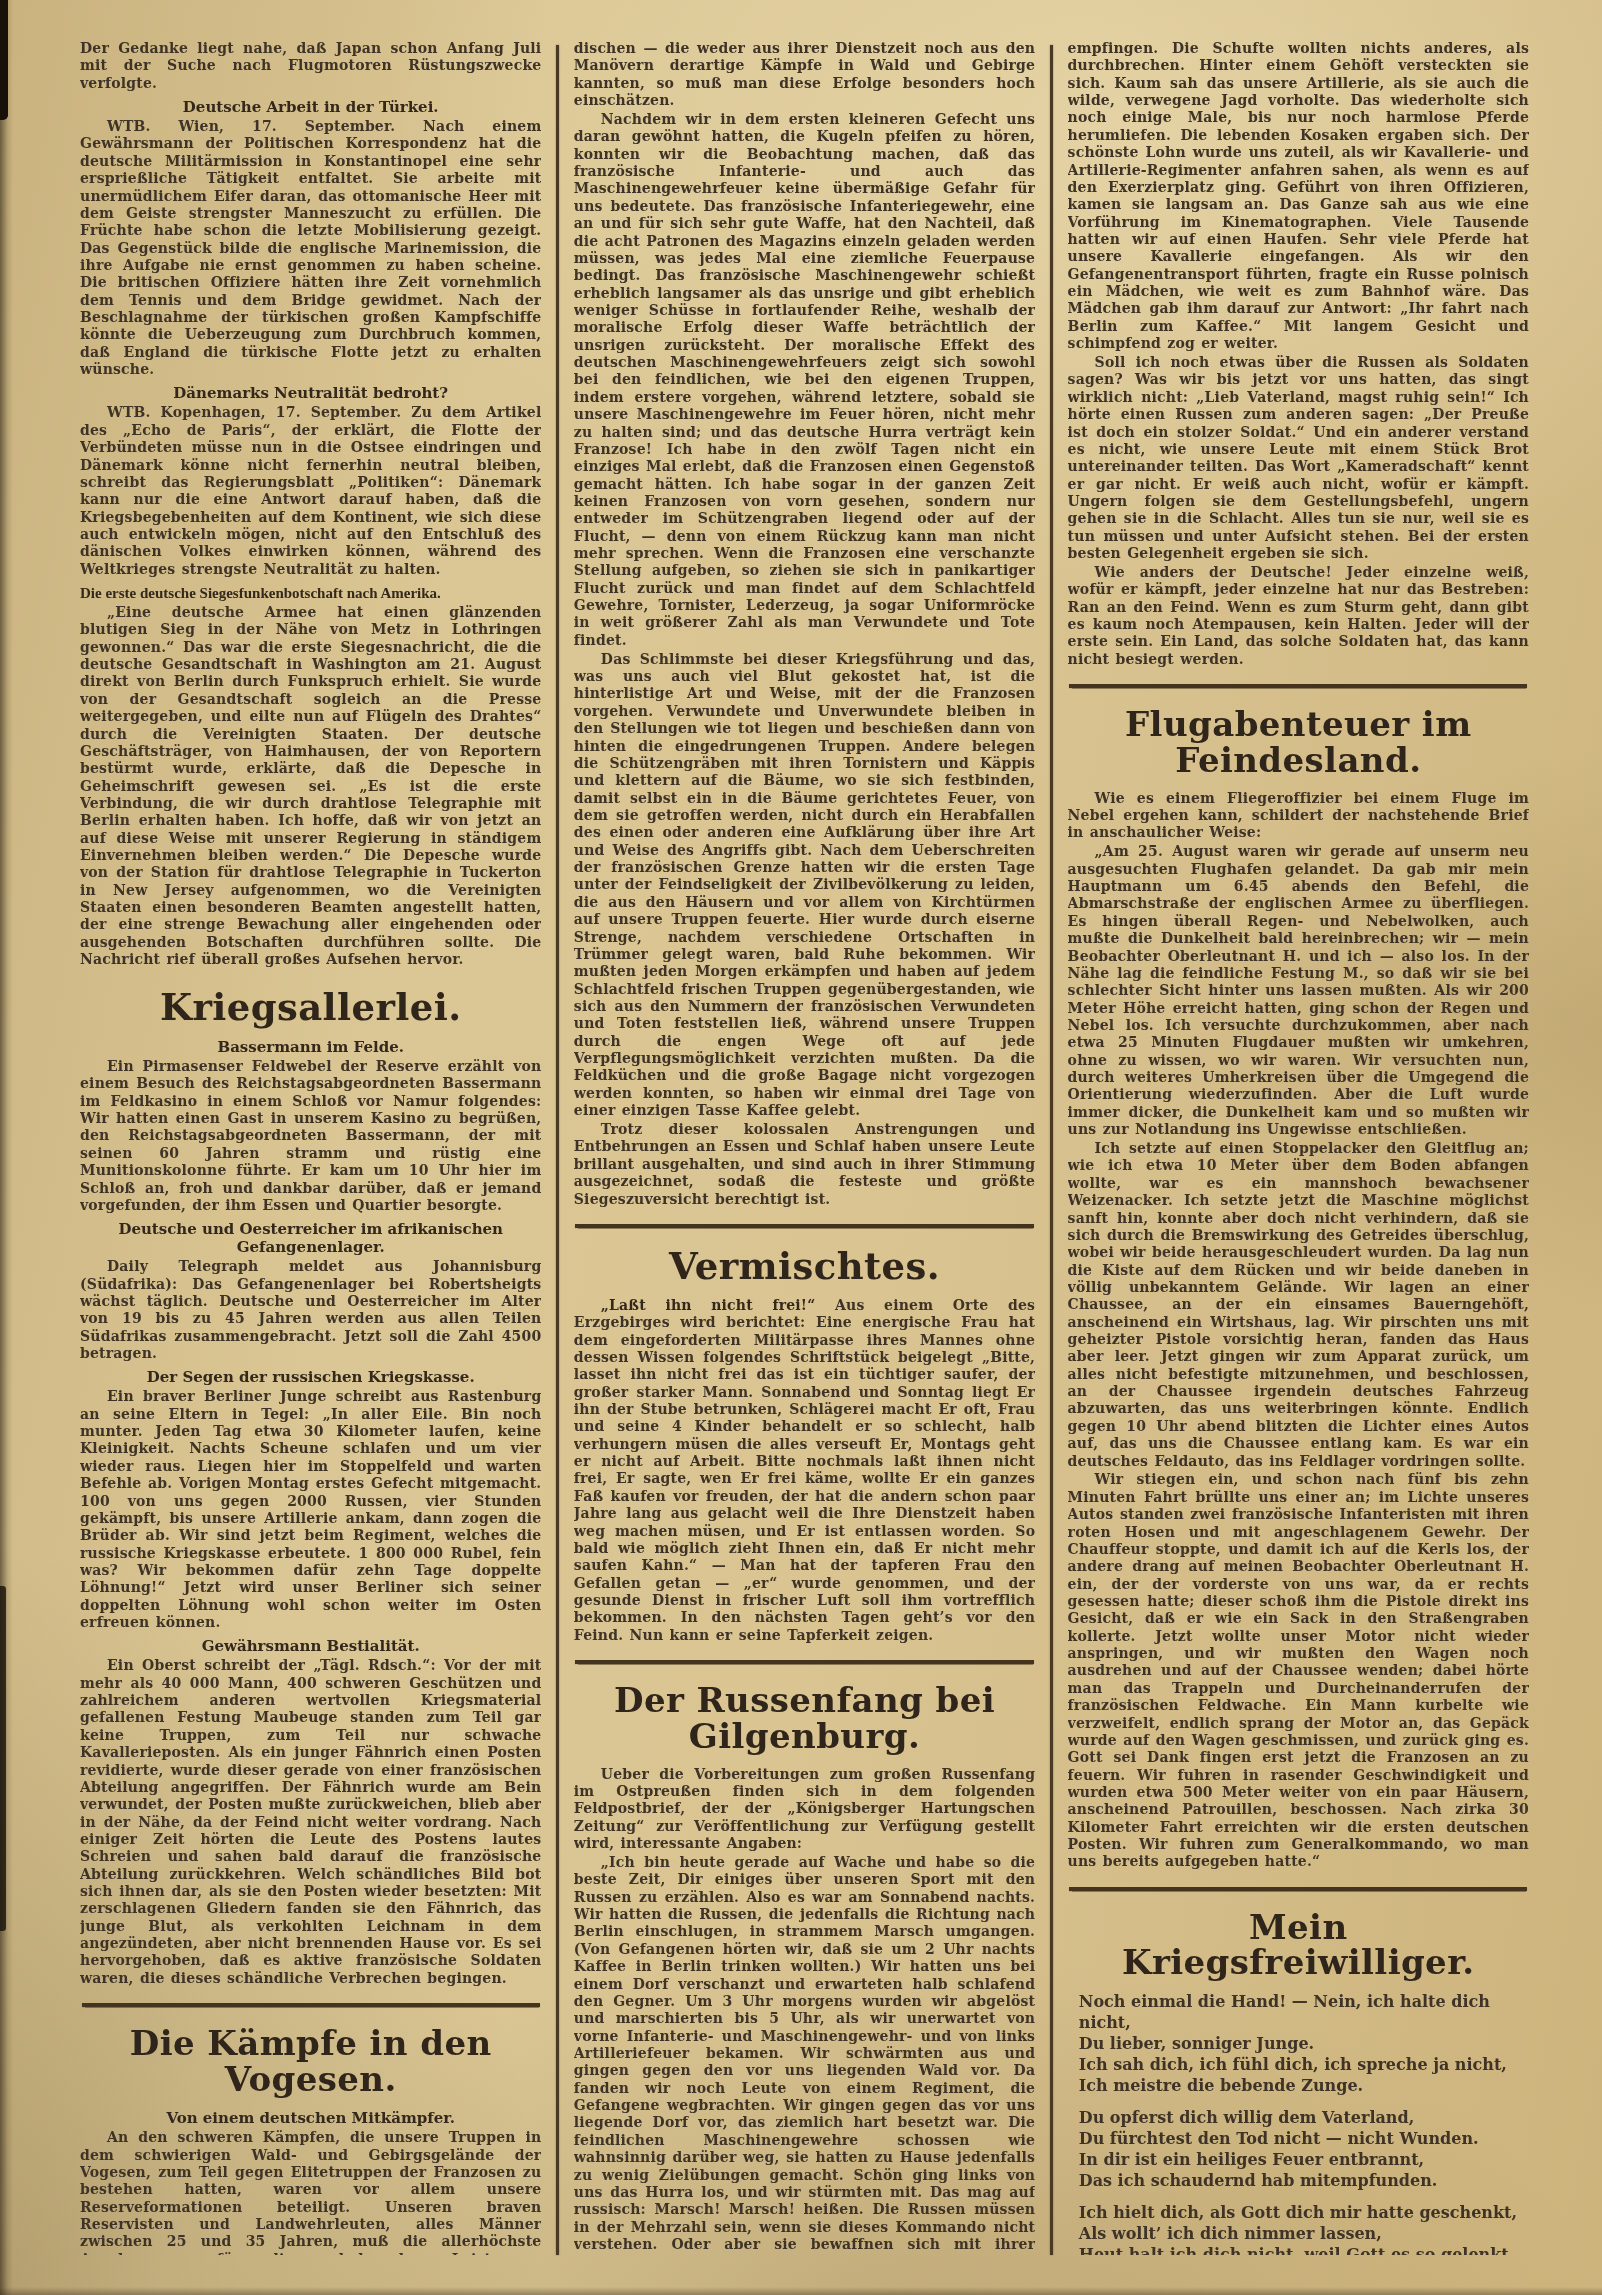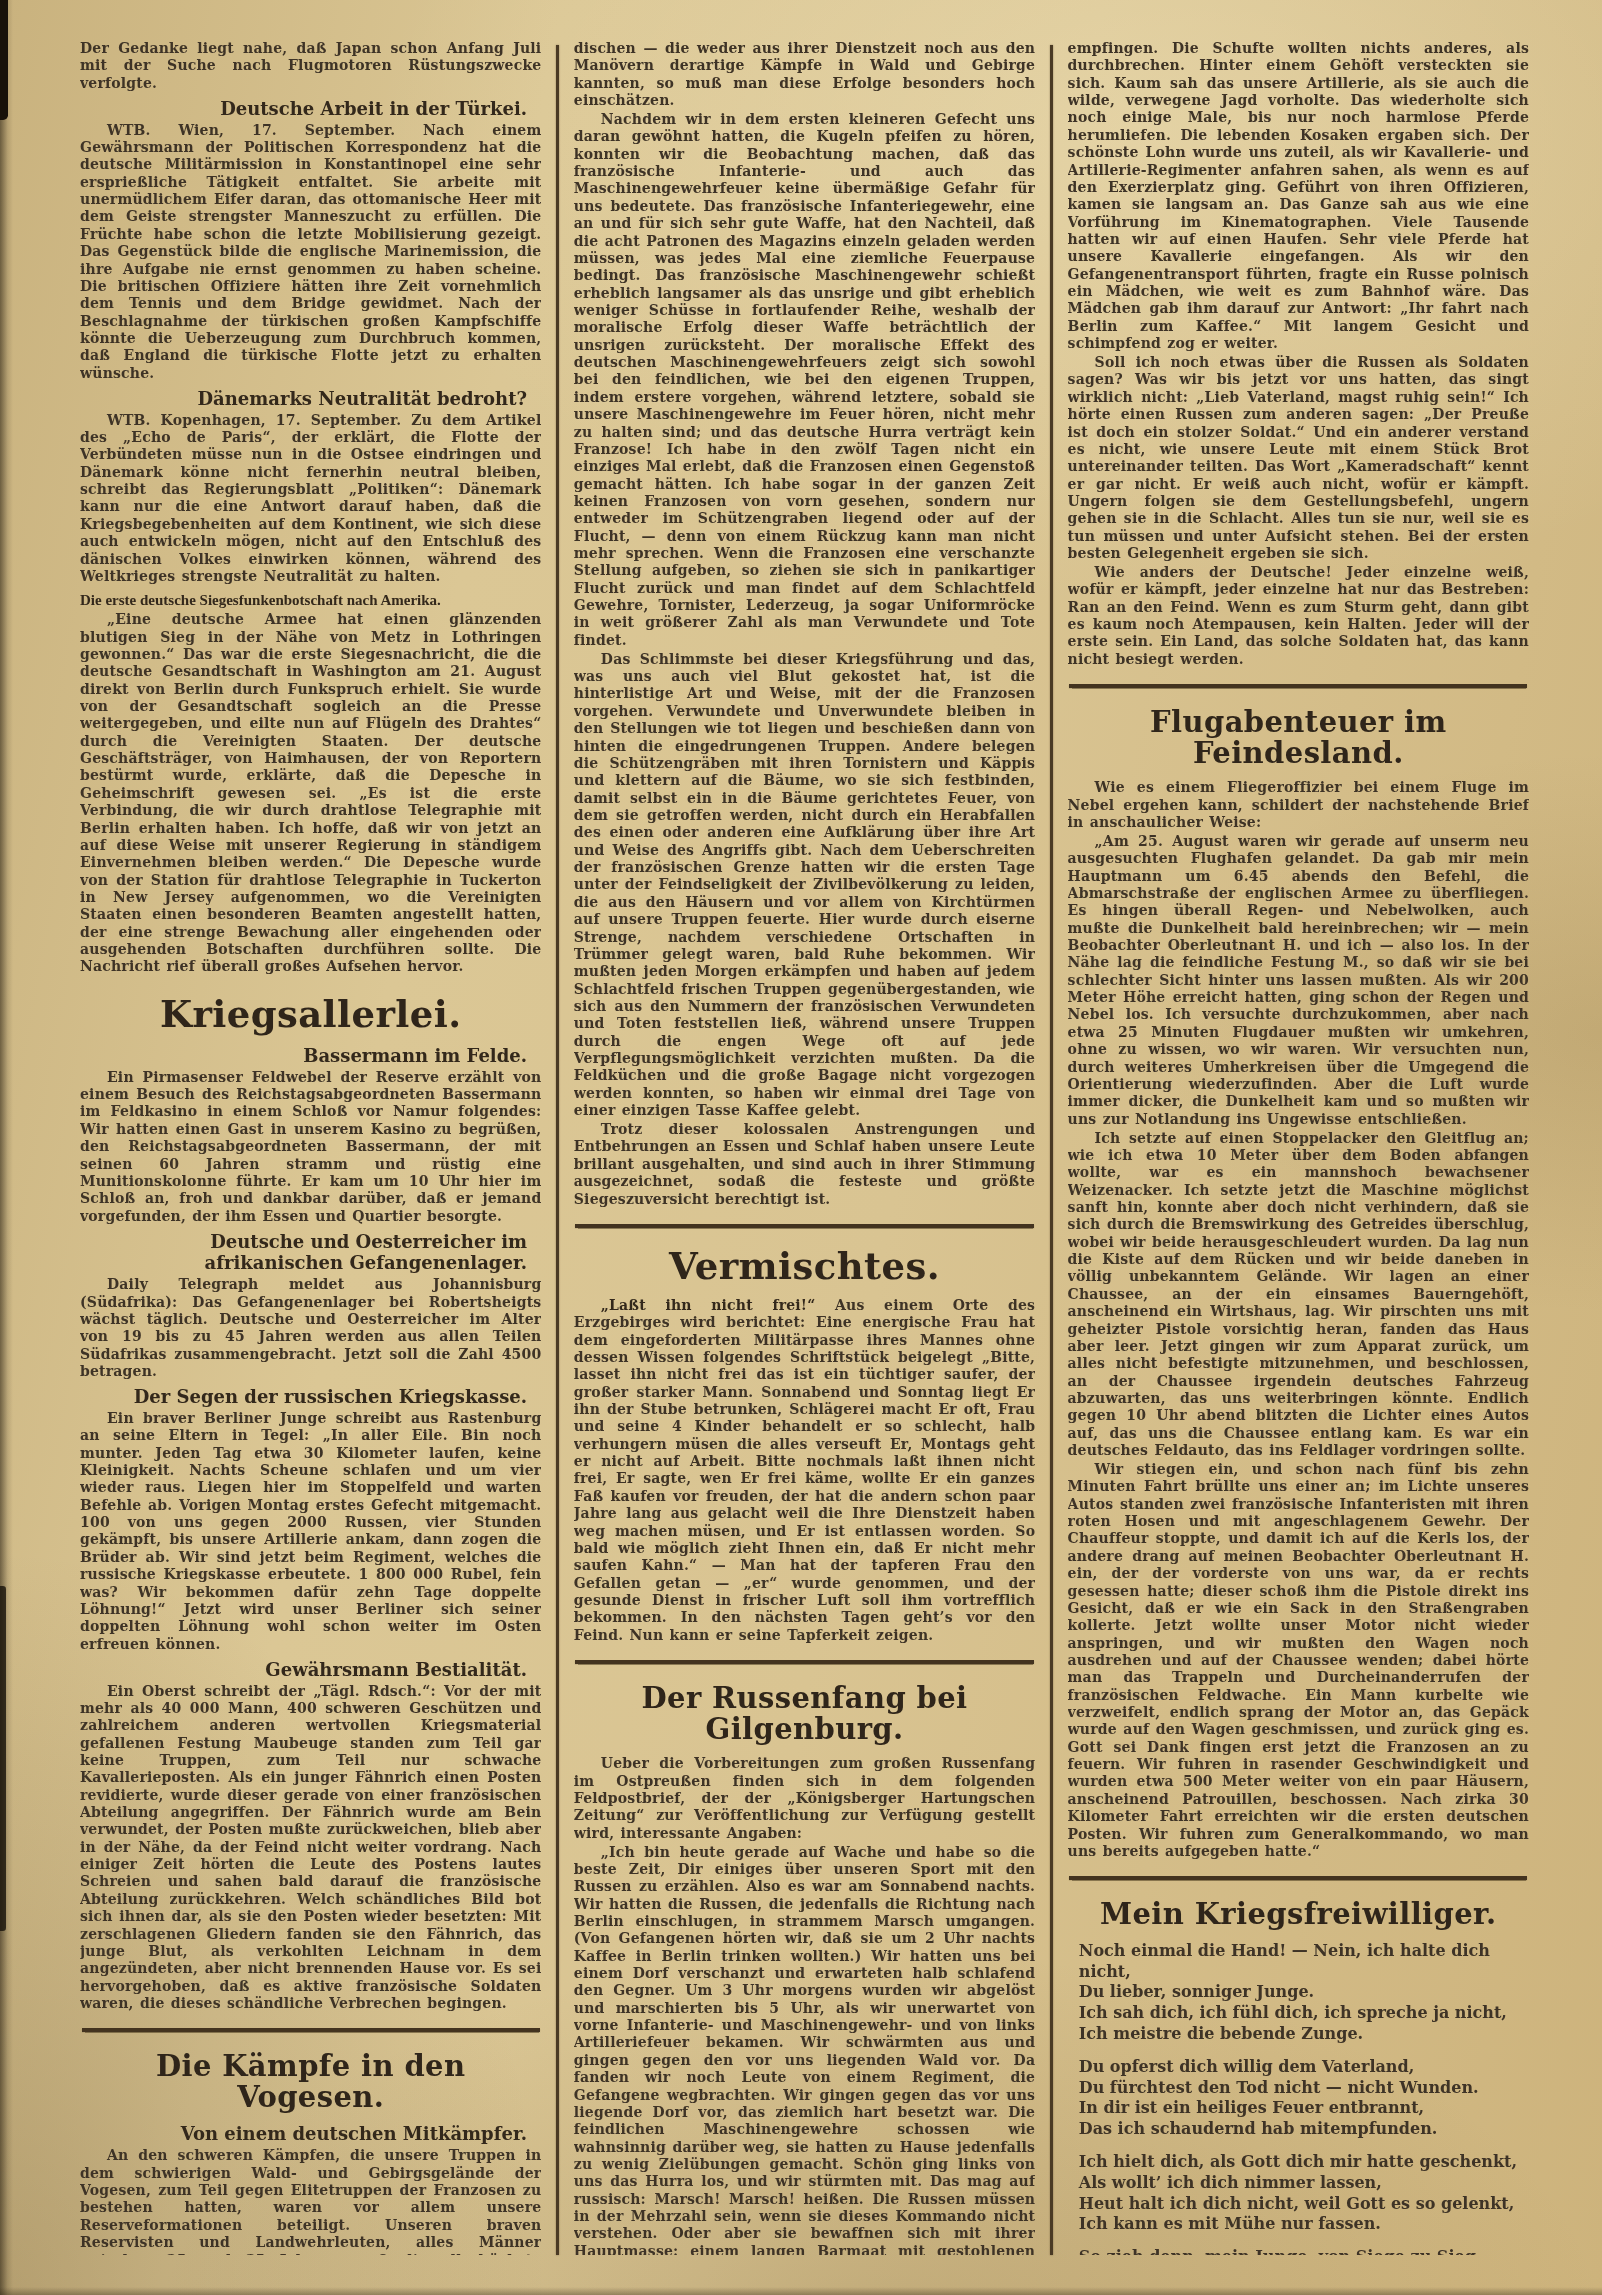--- a/index.html
+++ b/index.html
@@ -19,23 +19,23 @@
   .edge-left-top{position:absolute;left:0;top:0;width:8px;height:120px;background:#17110a;border-radius:0 0 4.8px 0;}
   .edge-left-mid{position:absolute;left:0;top:1586px;width:5.6px;height:345px;background:rgba(23,17,10,0.8);border-radius:0 3.2px 3.2px 0;}
   .edge-bottom{position:absolute;left:0;bottom:0;width:100%;height:8px;
     background:linear-gradient(0deg, rgba(40,30,14,0.35), transparent);}
   .content{position:relative;display:flex;padding:40px 73px 0 80px;height:2255px;box-sizing:border-box;}
   .col{width:470px;overflow:hidden;}
   .vrule{width:2.4px;background:#4a3a24;margin:4.8px 15px 0 15px;flex:none;box-shadow:0 0 1.6px rgba(60,45,20,.6);}
   p.para{margin:0 0 1.6px 0;text-align:justify;font-size:14px;line-height:1.24;font-weight:bold;
     text-indent:27px;letter-spacing:0.2px;word-spacing:1.2px;color:#3e3326;}
   p.cont{text-indent:0;}
-  h3.subhead{text-align:right;font-size:18px;line-height:1.2;margin:5.6px 14.4px 2.4px;font-weight:bold;color:#33281b;}
+  h3.subhead{text-align:center;font-size:15px;line-height:1.2;margin:5.6px 14.4px 2.4px;font-weight:bold;color:#33281b;}
   h3.headline-left{text-align:left;font-size:15px;line-height:1.2;margin:5.6px 0 2.4px;font-weight:bold;color:#33281b;font-family:Liberation Serif, serif;}
-  h2.display{text-align:center;font-weight:bold;color:#2f251a;margin:19px 0 11.2px;letter-spacing:0.4px;font-size:29px;line-height:1.05;}
+  h2.display{text-align:center;font-weight:bold;color:#2f251a;margin:19px 0 11.2px;letter-spacing:0.4px;font-size:34px;line-height:1.05;}
   h2.display-lg{font-size:37px;}
   .hrule{height:4px;background:#43331f;margin:16px 1.6px 3.2px;border:none;box-shadow:0 0.8px 0.8px rgba(60,45,20,.5);}
   p.stanza{white-space:pre-line;font-weight:bold;font-size:16px;line-height:1.3;margin:0 0 12px 11.2px;color:#3e3326;text-align:left;}
   .lead{color:#33281b;}
 </style>
 </head>
 <body>
 
 <div class="page">
   <div class="edge-left"></div>

